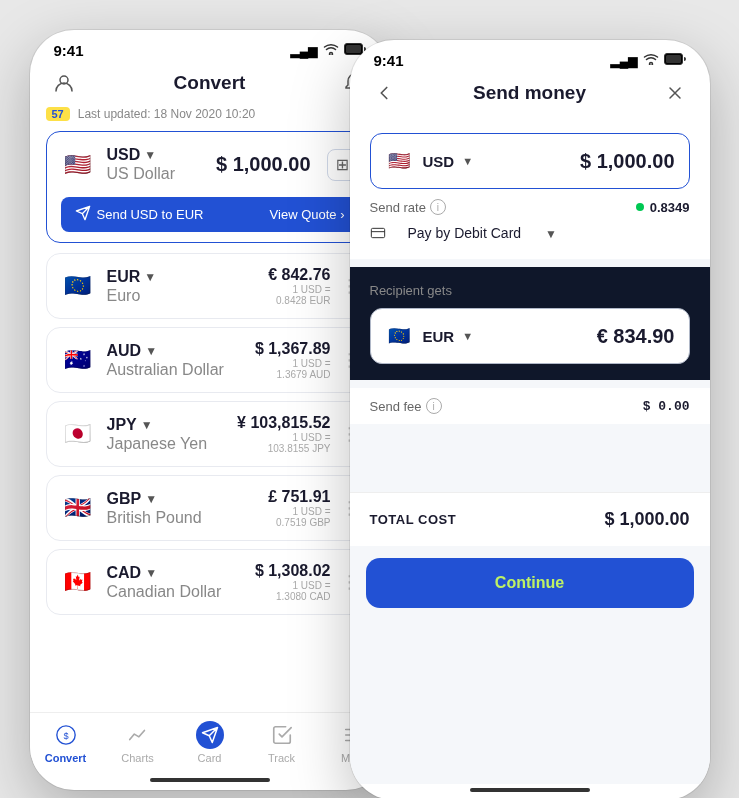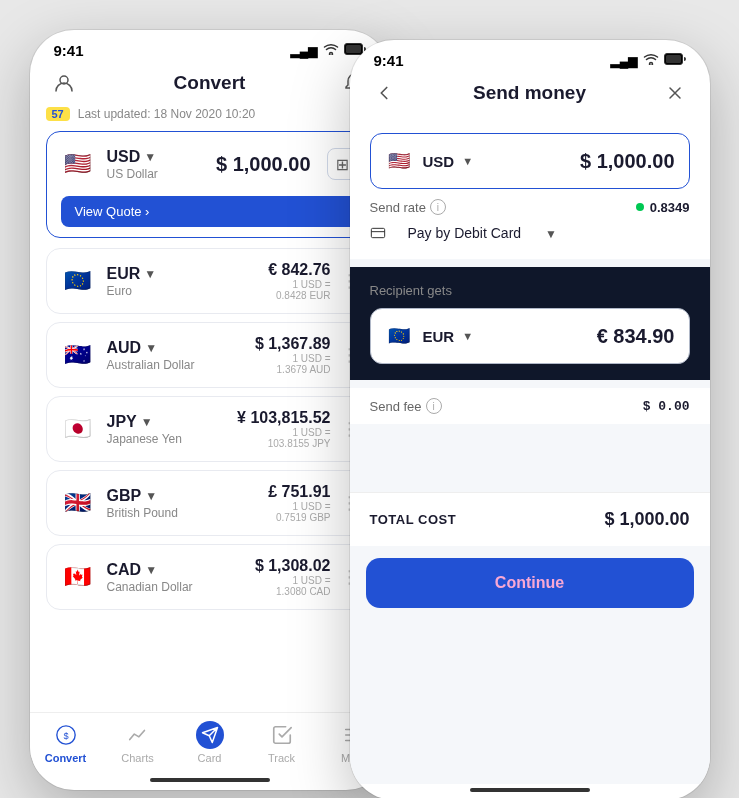--- a/index.html
+++ b/index.html
@@ -132,21 +132,21 @@
       align-items: center;
       gap: 4px;
     }
     .currency-code {
       font-size: 16px;
       font-weight: 700;
       color: #1a1a2e;
     }
     .currency-chevron { color: #555; font-size: 12px; }
     .currency-full-name {
-      font-size: 12px;
+      font-size: 16px;
       color: #888;
       margin-top: 1px;
     }
     .currency-amount {
       font-size: 20px;
       font-weight: 700;
       color: #1a1a2e;
     }
     .currency-actions-row {
       display: flex;
@@ -391,21 +391,21 @@
       color: #1a1a2e;
       letter-spacing: 0.5px;
     }
     .total-amount {
       font-size: 18px;
       font-weight: 700;
       color: #1a1a2e;
     }
     .continue-btn {
       background: #2251d4;
-      color: #f9a8d4;
+      color: #bef264;
       border: none;
       border-radius: 14px;
       padding: 16px;
       width: calc(100% - 32px);
       margin: 12px 16px;
       font-size: 16px;
       font-weight: 600;
       cursor: pointer;
       text-align: center;
     }
@@ -472,20 +472,28 @@
               <div class="currency-full-name">US Dollar</div>
             </div>
           </div>
           <div style="display:flex;align-items:center;gap:8px;">
             <span class="currency-amount">$ 1,000.00</span>
             <div class="calculator-icon">⊞</div>
           </div>
         </div>
         <div class="currency-actions-row">
           <div class="send-quote-btn">
+            <div style="display:flex;align-items:center;gap:6px;">
+              <span>
+                <svg width="16" height="16" viewBox="0 0 24 24" fill="none">
+                    <path d="M22 2L11 13M22 2L15 22l-4-9-9-4 20-7z" stroke="white" stroke-width="2" stroke-linecap="round" stroke-linejoin="round"></path>
+                  </svg>
+              </span>
+              <span>Send USD to EUR</span>
+            </div>
             <span>View Quote ›</span>
           </div>
         </div>
       </div>
 
       <div class="currency-row-card">
         <div class="currency-left">
           <div class="flag-circle">🇪🇺</div>
           <div>
             <div class="currency-name-row">

